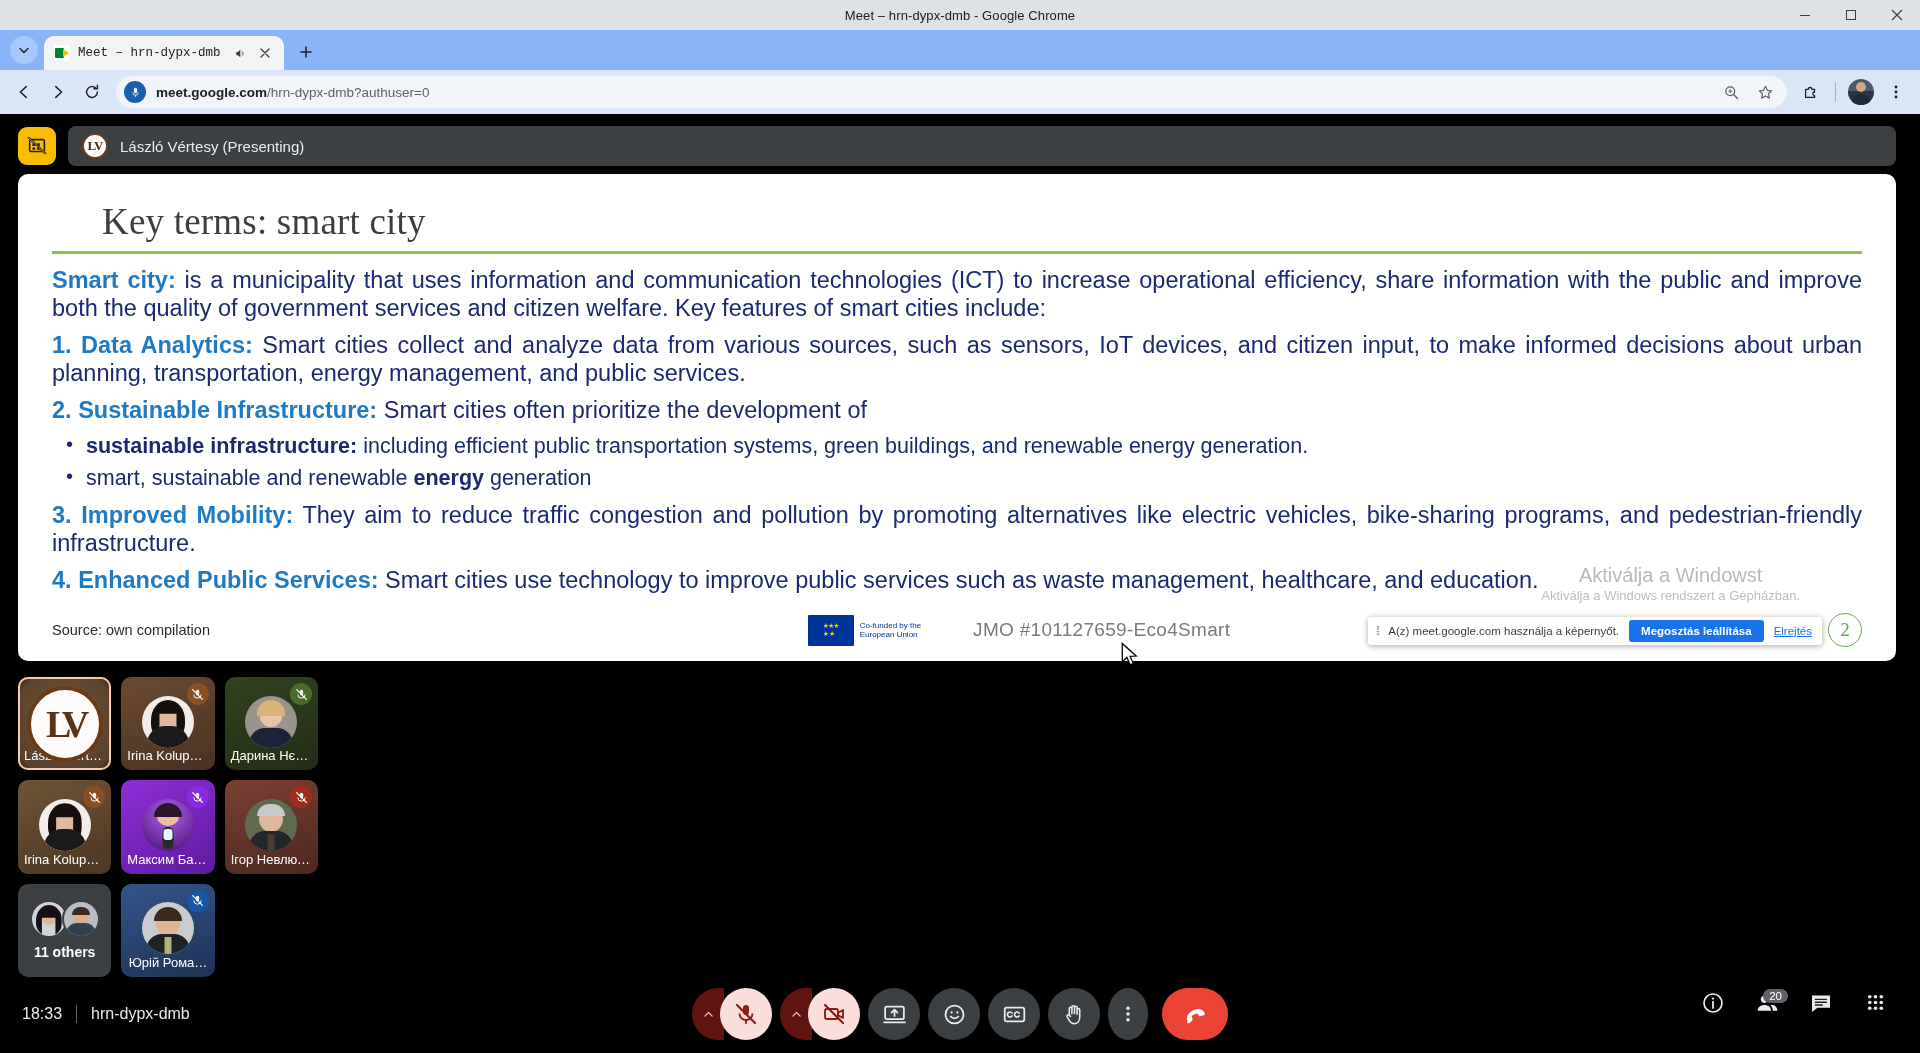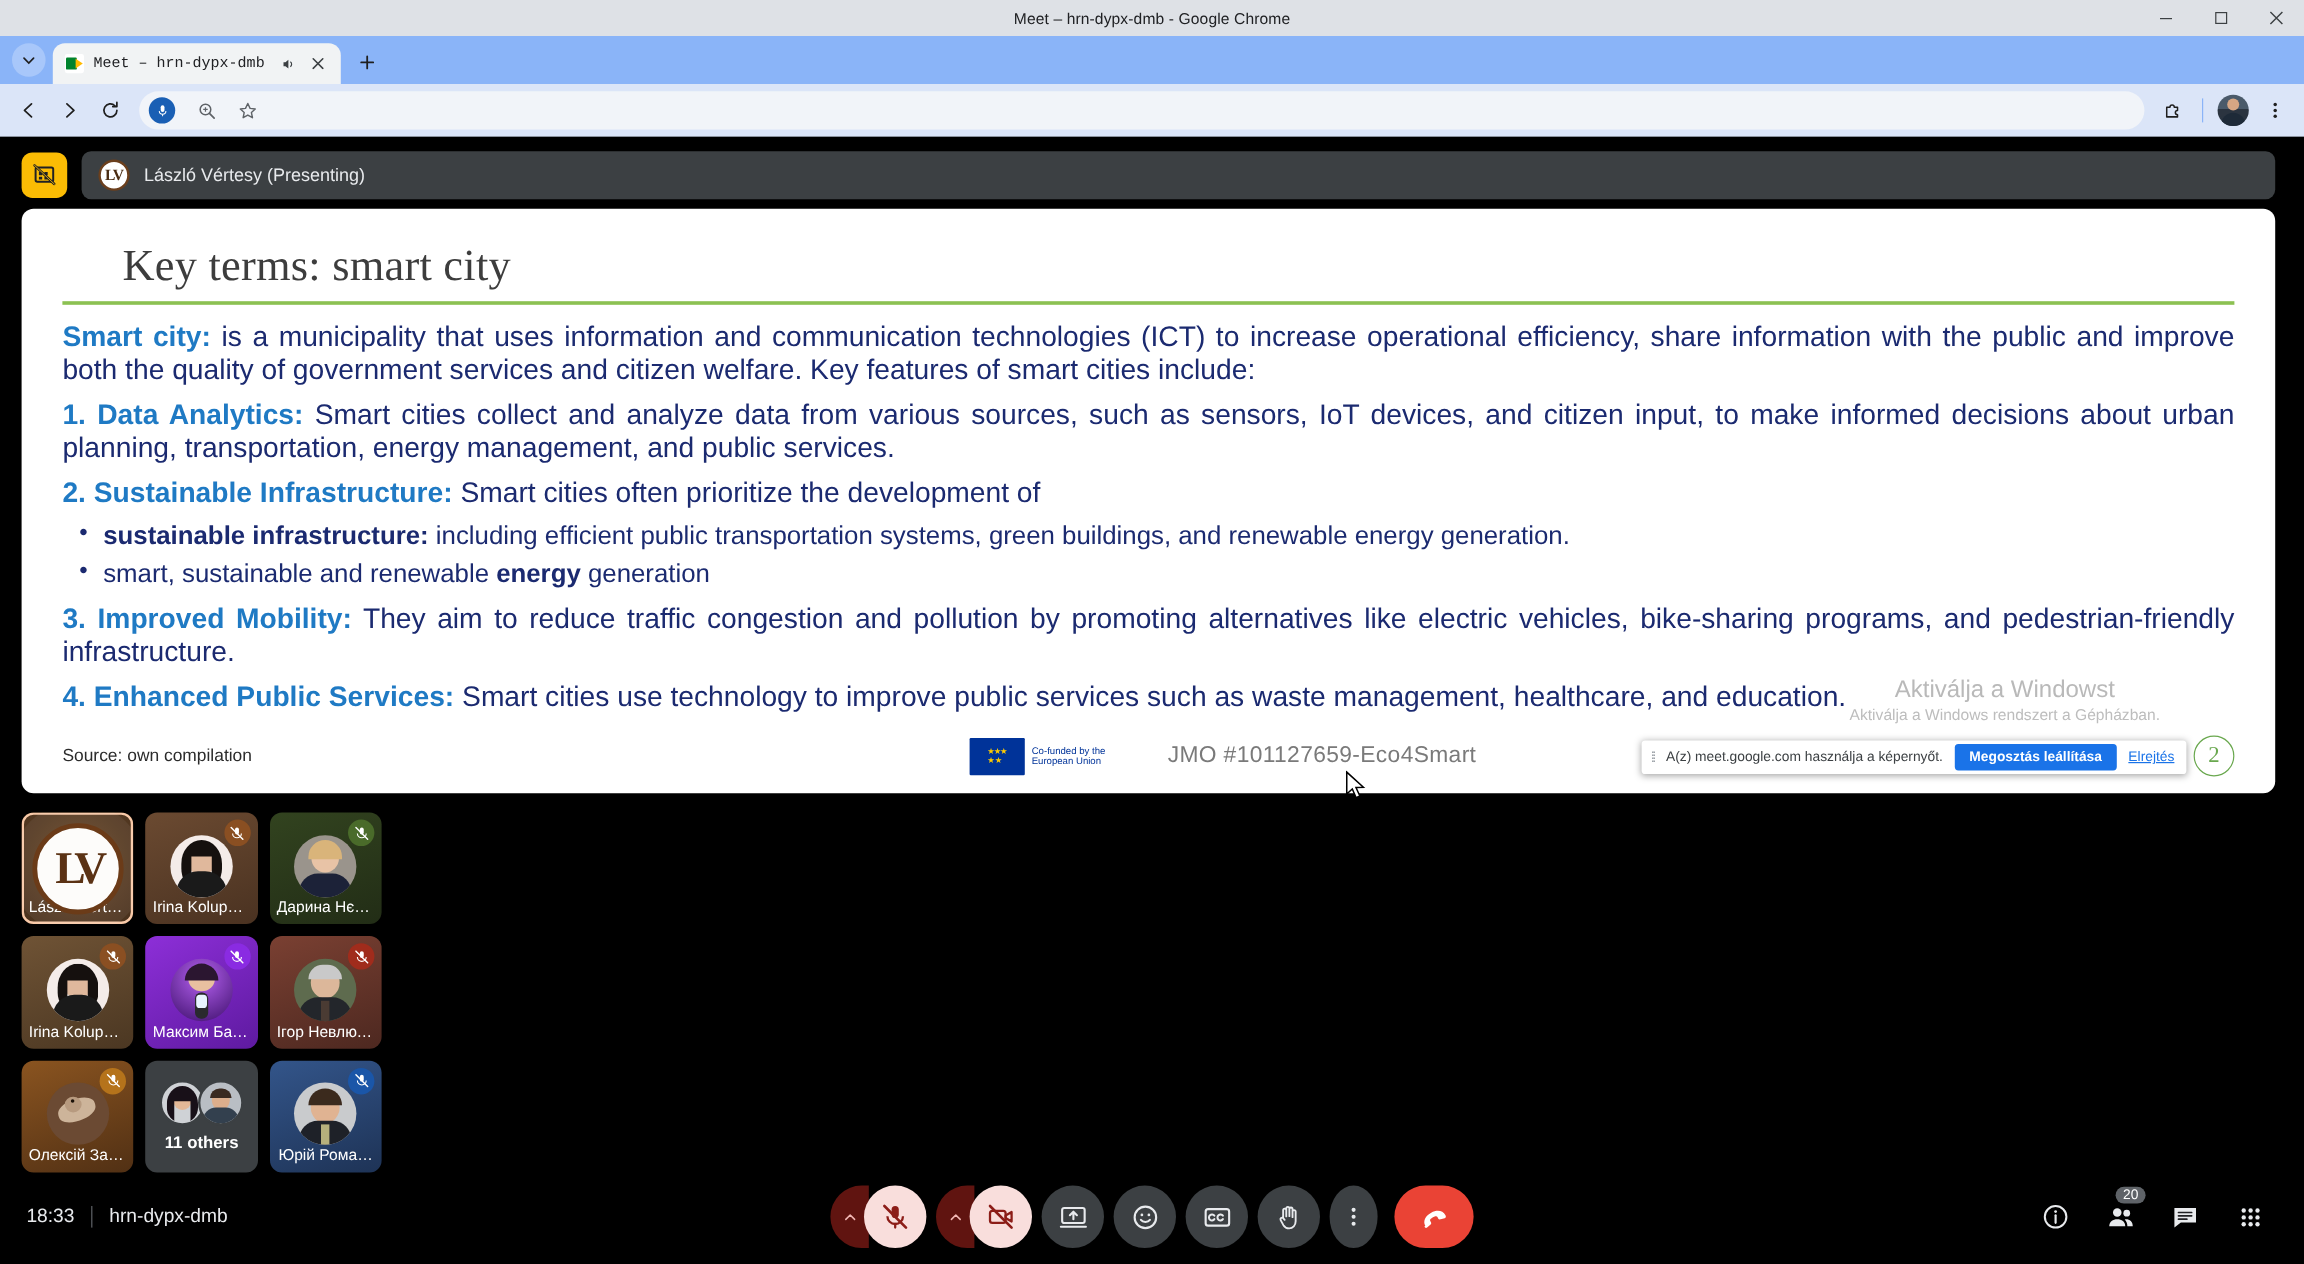--- a/index.html
+++ b/index.html
@@ -282,21 +282,21 @@
   .ctl-end {
     width: 66px; height: 52px; border-radius: 26px; background: #ea4335;
     display: flex; align-items: center; justify-content: center; cursor: pointer;
     margin-left: 6px;
   }
   .right-controls {
     margin-left: auto; display: flex; align-items: center; gap: 8px; position: relative;
   }
   .rc-btn {
     width: 46px; height: 46px; border-radius: 50%;
-    display: flex; align-items: center; justify-content: center; cursor: pointer;
+    display: flex; justify-content: center; cursor: pointer;
     position: relative;
   }
   .count-badge {
     position: absolute; top: -2px; right: 2px; background: #5f6368; color: #fff;
     font-size: 11.5px; border-radius: 9px; padding: 1px 6px; font-weight: 500;
   }
 
   .cursor-arrow {
     position: absolute; width: 0; height: 0; pointer-events: none; z-index: 50;
   }
@@ -372,20 +372,21 @@
   </div>
 
   <div class="omnibox">
     <span class="omni-mic">
       <svg width="11" height="11" viewBox="0 0 12 14">
           <rect x="4" y="1" width="4" height="7" rx="2" fill="#fff"></rect>
           <path d="M2.5 7a3.5 3.5 0 0 0 7 0" fill="none" stroke="#fff" stroke-width="1.1"></path>
           <path d="M6 10.5 v2" stroke="#fff" stroke-width="1.1"></path>
         </svg>
     </span>
+    <span class="omni-url"><b>meet.google.com</b><span>/hrn-dypx-dmb?authuser=0</span></span>
     <span class="omni-actions">
       <span class="tb-icon">
         <svg width="17" height="17" viewBox="0 0 20 20">
             <circle cx="8.5" cy="8.5" r="5.2" fill="none" stroke="#5f6368" stroke-width="1.5"></circle>
             <path d="M12.4 12.4 L17 17" stroke="#5f6368" stroke-width="1.7" stroke-linecap="round"></path>
             <path d="M6.3 8.5h4.4M8.5 6.3v4.4" stroke="#5f6368" stroke-width="1.2"></path>
           </svg>
       </span>
       <span class="tb-icon">
         <svg width="17" height="17" viewBox="0 0 20 20">
@@ -577,35 +578,20 @@
         </span>
         <span class="tile-avatar" style="background:#5e6b4e;">
           <span style="position:absolute;left:50%;top:14%;transform:translateX(-50%);width:24px;height:26px;border-radius:50%;background:#dcb79a;"></span>
           <span style="position:absolute;left:50%;top:10%;transform:translateX(-50%);width:28px;height:12px;border-radius:13px 13px 0 0;background:#c9c9c9;"></span>
           <span style="position:absolute;left:50%;bottom:0;transform:translateX(-50%);width:44px;height:20px;border-radius:16px 16px 0 0;background:#23262b;"></span>
           <span style="position:absolute;left:50%;bottom:0;transform:translateX(-50%);width:7px;height:17px;background:#4a3b33;"></span>
         </span>
         <span class="tile-name">Ігор Невлюд…</span>
       </div>
 
-      <div class="tile" style="background:linear-gradient(160deg,#8a5420,#513014);">
-        <span class="mic-badge" style="background:#b5731b;">
-          <svg width="13" height="13" viewBox="0 0 16 16">
-              <rect x="6" y="2" width="4" height="7" rx="2" fill="#fff"></rect>
-              <path d="M3.5 8a4.5 4.5 0 0 0 9 0" fill="none" stroke="#fff" stroke-width="1.2"></path>
-              <path d="M2 2 L14 14" stroke="#fff" stroke-width="1.5" stroke-linecap="round"></path>
-            </svg>
-        </span>
-        <span class="tile-avatar" style="background:#6b4a33;">
-          <span style="position:absolute;left:18%;top:26%;width:32px;height:18px;border-radius:50% 40% 50% 40%;background:#cdb49a;transform:rotate(-16deg);"></span>
-          <span style="position:absolute;left:30%;top:22%;width:14px;height:13px;border-radius:50%;background:#b79a7f;"></span>
-          <span style="position:absolute;left:40%;top:27%;width:3px;height:3px;border-radius:50%;background:#1a1008;"></span>
-        </span>
-        <span class="tile-name">Олексій Зах…</span>
-      </div>
 
       <div class="tile" style="background:#3c4043;">
         <div class="others-avatars">
           <span class="oa" style="background:#cfd2d6;">
             <span style="position:absolute;left:50%;top:22%;transform:translateX(-50%);width:15px;height:15px;border-radius:50%;background:#e3b897;"></span>
             <span style="position:absolute;left:50%;top:8%;transform:translateX(-50%);width:26px;height:30px;border-radius:50% 50% 40% 40%;background:#181018;clip-path:polygon(0 0,100% 0,100% 100%,76% 100%,76% 42%,24% 42%,24% 100%,0 100%);"></span>
           </span>
           <span class="oa" style="background:#b9bec4;">
             <span style="position:absolute;left:50%;top:20%;transform:translateX(-50%);width:15px;height:16px;border-radius:50%;background:#dcae8c;"></span>
             <span style="position:absolute;left:50%;top:13%;transform:translateX(-50%);width:18px;height:8px;border-radius:9px 9px 0 0;background:#3a2a20;"></span>

